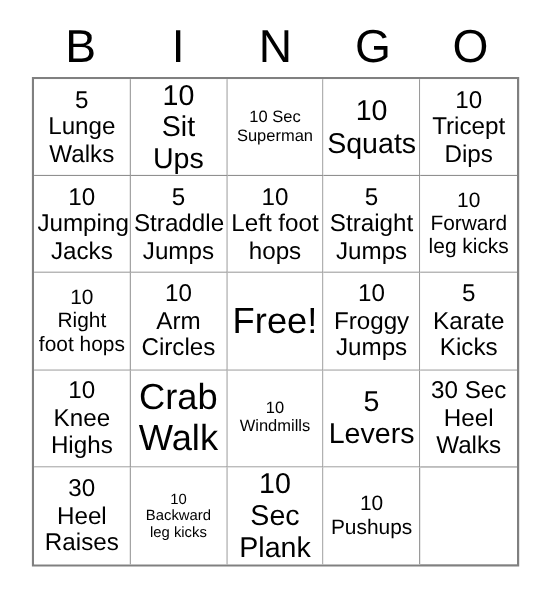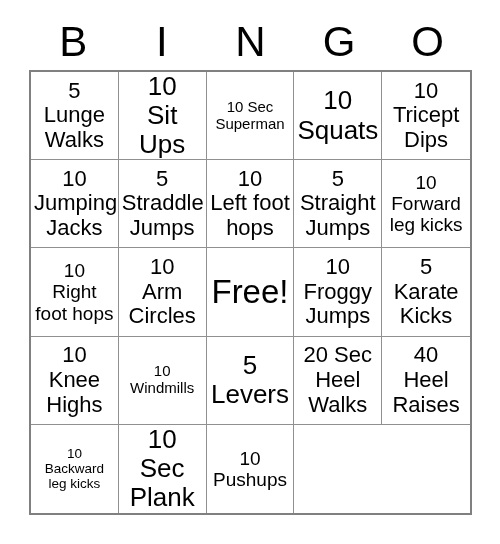--- a/index.html
+++ b/index.html
@@ -172,35 +172,39 @@
 Karate
 Kicks</span>
       </div>
 
     <div class="cell">
         <span class="cell-text s-md">10
 Knee
 Highs</span>
       </div>
     <div class="cell">
+        <span class="cell-text s-xl">Crab
+Walk</span>
+      </div>
+    <div class="cell">
         <span class="cell-text s-xs">10
 Windmills</span>
       </div>
     <div class="cell">
         <span class="cell-text s-lg">5
 Levers</span>
       </div>
 
     <div class="cell">
-        <span class="cell-text s-md">20 Sec
+        <span class="cell-text s-md">30 Sec
 Heel
 Walks</span>
       </div>
     <div class="cell">
-        <span class="cell-text s-md">40
+        <span class="cell-text s-md">30
 Heel
 Raises</span>
       </div>
     <div class="cell">
         <span class="cell-text s-xxs">10
 Backward
 leg kicks</span>
       </div>
     <div class="cell">
         <span class="cell-text s-lg">10 Sec

